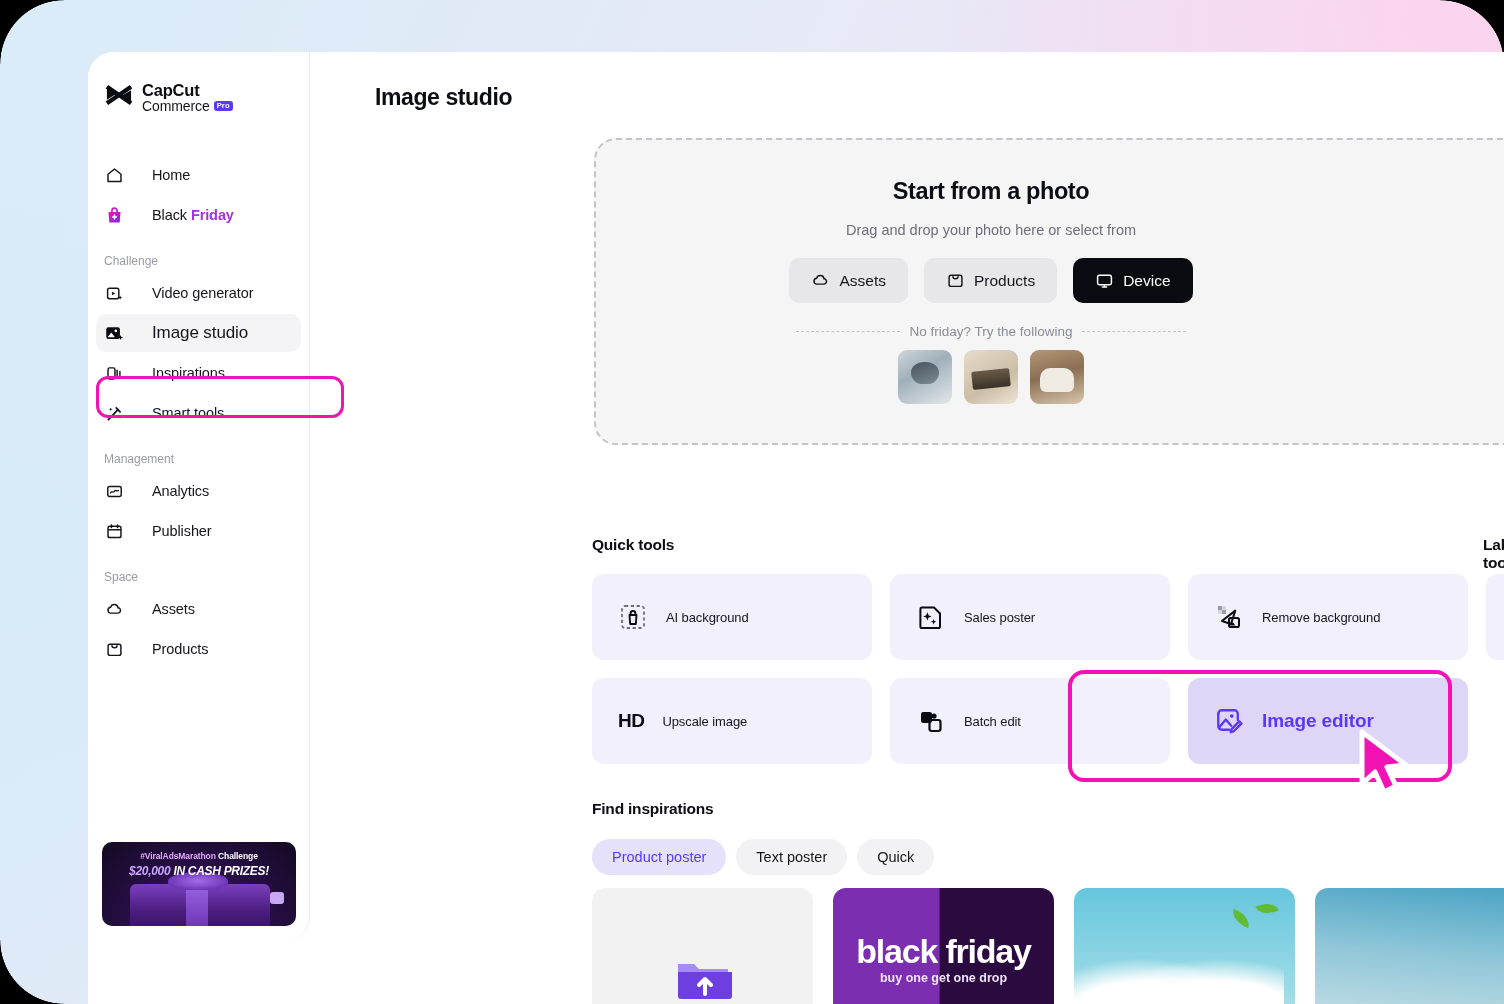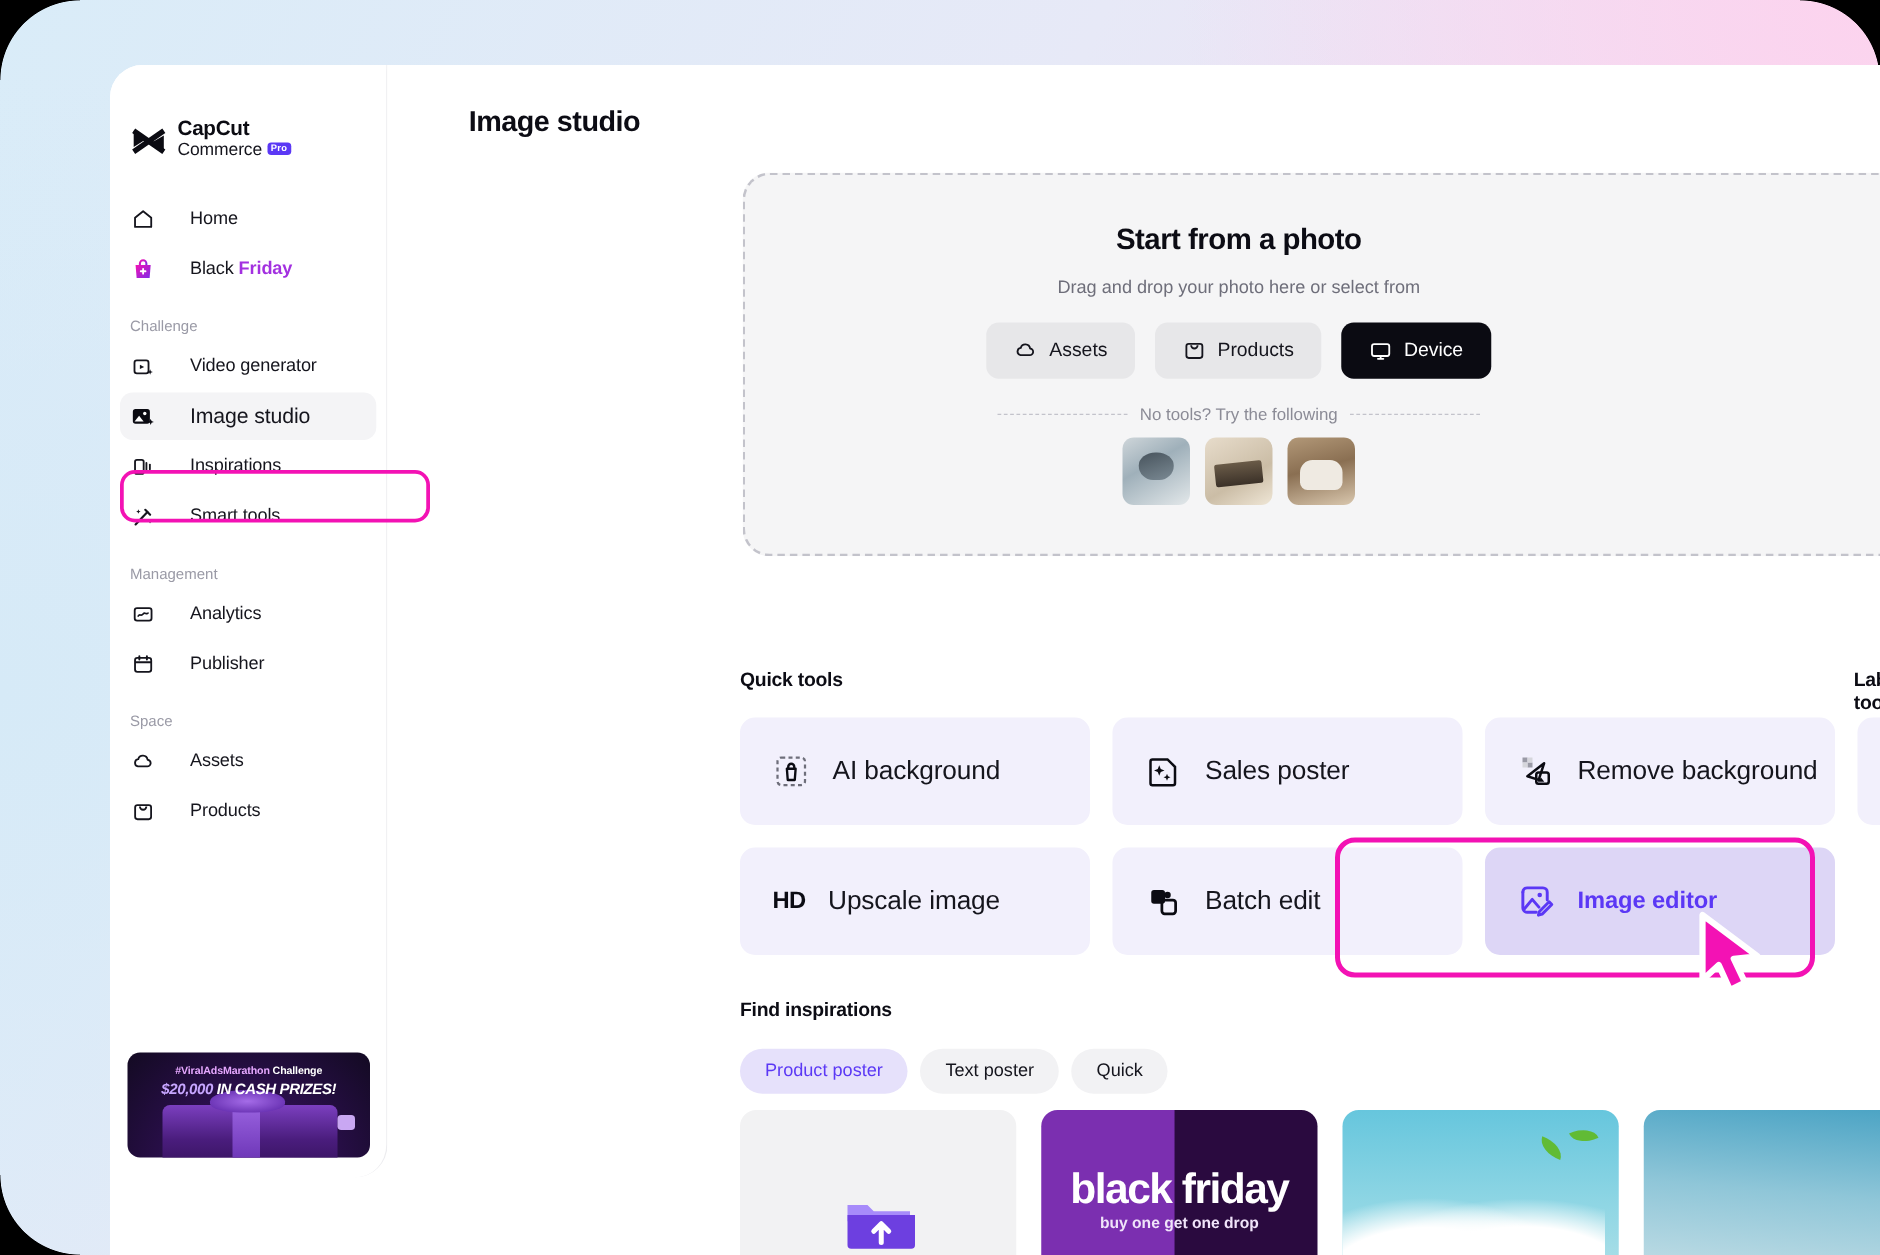--- a/index.html
+++ b/index.html
@@ -52,21 +52,21 @@
     height: 890px;
     background: #ffffff;
     border-right: 1px solid #ececef;
     border-radius: 26px 0 26px 0;
     padding-top: 30px;
     z-index: 4;
   }
 
   .logo-row {
     display: flex;
-    align-items: flex-end;
+    align-items: flex-start;
     gap: 8px;
     padding-left: 16px;
     height: 44px;
   }
   .logo-mark { width: 30px; height: 26px; flex: none; }
   .logo-text { line-height: 1.02; }
   .logo-l1 {
     font-size: 16.5px; font-weight: 700; color: #0b0b12; letter-spacing: -0.2px;
   }
   .logo-l2row { display:flex; align-items:center; gap:4px; }
@@ -245,21 +245,21 @@
   }
   .tool-card {
     height: 86px;
     background: #f2f0fc;
     border-radius: 12px;
     display:flex; align-items:center; gap: 18px;
     padding-left: 26px;
     cursor:pointer;
   }
   .tool-card .ticon { width: 30px; height: 30px; flex:none; display:flex; align-items:center; justify-content:center;}
-  .tool-card .tlbl { font-size: 21px; color:#15151d; font-weight:500; letter-spacing:-.1px; white-space:nowrap;}
+  .tool-card .tlbl { font-size: 13px; color:#15151d; font-weight:500; letter-spacing:-.1px; white-space:nowrap;}
   .tool-card .hd { font-size: 19px; font-weight: 700; color:#0c0c14; letter-spacing:-.5px;}
 
   .tool-card.active {
     background: #ddd6f6;
   }
   .tool-card.active .tlbl {
     color:#5b38f5; font-size: 19px; font-weight: 600;
   }
   .tool-ring {
     position:absolute;
@@ -541,21 +541,21 @@
               <path d="M8.5 18.6 H13.5" stroke="#ffffff" stroke-width="1.7" stroke-linecap="round"></path>
               <path d="M11 16 V18.6" stroke="#ffffff" stroke-width="1.7"></path>
             </svg>
           </span>
           <span>Device</span>
         </div>
       </div>
 
       <div class="dz-divider">
         <span class="dline"></span>
-        <span>No tools? Try the following</span>
+        <span>No friday? Try the following</span>
         <span class="dline"></span>
       </div>
 
       <div class="dz-thumbs">
         <div class="dz-thumb th-earbuds"></div>
         <div class="dz-thumb th-palette"></div>
         <div class="dz-thumb th-chair"></div>
       </div>
 
     </div>

